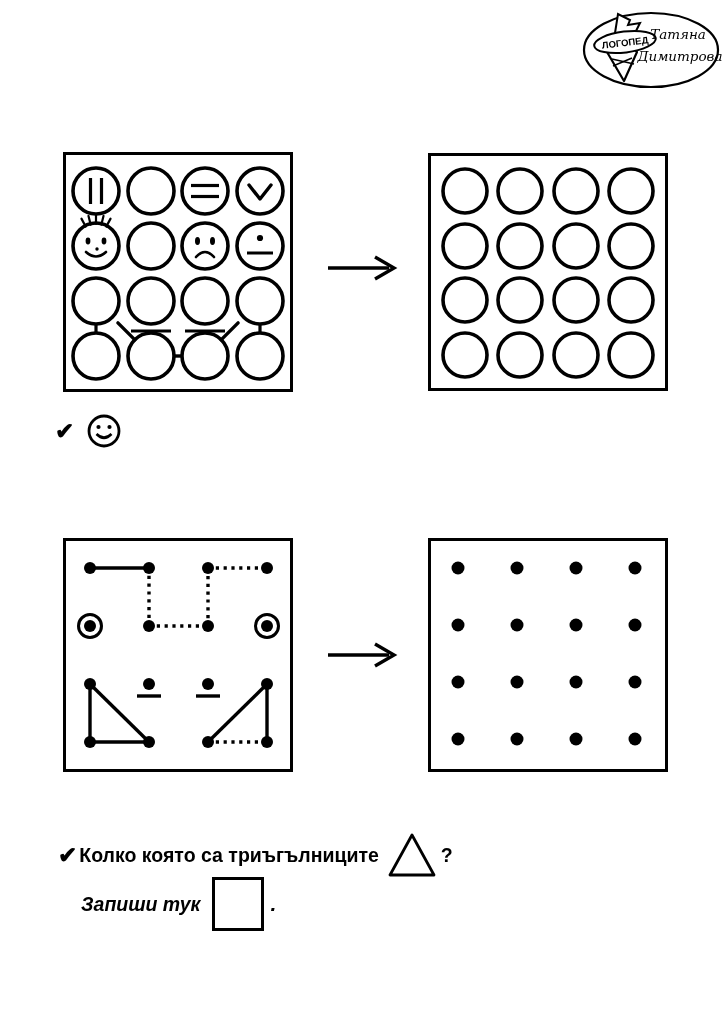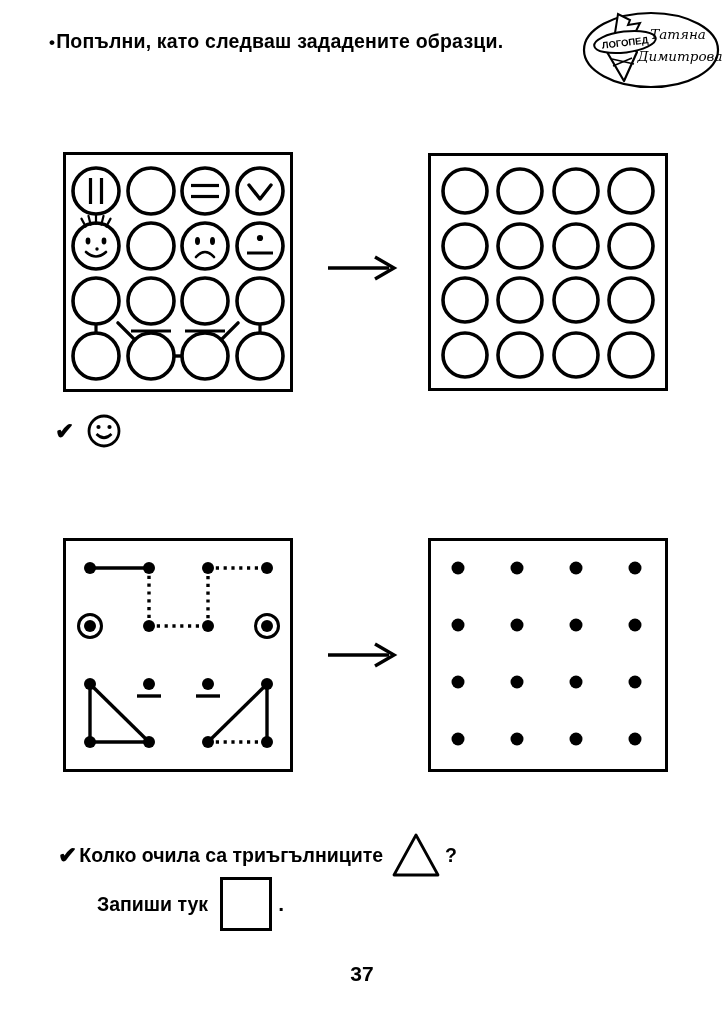--- a/index.html
+++ b/index.html
@@ -23,23 +23,20 @@
   .page-num{position:absolute;left:0;right:0;top:962px;text-align:center;
             font-size:21px;font-weight:bold;}
   .logo-badge-text{font:bold 9.5px "Liberation Sans",sans-serif;}
   .logo-script{font:italic 13.5px "DejaVu Serif",serif;}
 </style>
 </head>
 <body>
 
 <div class="page">
 
-  <div class="title">
-    <span class="bullet">•</span><span>Попълни, като следваш зададените образци.</span>
-  </div>
 
   <svg class="logo" width="142" height="88" viewBox="0 0 142 88">
     <ellipse cx="71" cy="44" rx="67" ry="37" fill="none" stroke="#000" stroke-width="2.2"></ellipse>
     <path d="M35 27 L38 8 L50 14 L48 19 L60 17 L55 27 Z" fill="#fff" stroke="#000" stroke-width="2"></path>
     <path d="M27 46 L32 41 L37 46 L42 41 L47 46 L52 41 L57 46 L44 75 Z" fill="#fff" stroke="#000" stroke-width="2.2" stroke-linejoin="round"></path>
     <line x1="32" y1="53" x2="54" y2="58" stroke="#000" stroke-width="1.4"></line>
     <line x1="52" y1="52" x2="33" y2="60" stroke="#000" stroke-width="1.4"></line>
     <ellipse cx="45" cy="36" rx="31" ry="10.5" transform="rotate(-7 45 36)" fill="#fff" stroke="#000" stroke-width="2"></ellipse>
     <text class="logo-badge-text" x="45" y="40" text-anchor="middle" transform="rotate(-7 45 36)">ЛОГОПЕД</text>
     <text class="logo-script" x="98" y="33" text-anchor="middle">Татяна</text>
@@ -178,28 +175,27 @@
       <circle cx="145" cy="141" r="6.5" fill="#000000"></circle>
       <circle cx="204" cy="141" r="6.5" fill="#000000"></circle>
       <circle cx="27" cy="198" r="6.5" fill="#000000"></circle>
       <circle cx="86" cy="198" r="6.5" fill="#000000"></circle>
       <circle cx="145" cy="198" r="6.5" fill="#000000"></circle>
       <circle cx="204" cy="198" r="6.5" fill="#000000"></circle>
     </svg>
 
   <div class="question" style="left:58px;top:831px;height:48px;">
     <span class="check">✔</span>
-    <span>Колко очила са триъгълниците</span>
+    <span>Колко която са триъгълниците</span>
     <svg class="tri-icon" width="50" height="46" viewBox="0 0 50 46">
       <polygon points="25,3 47,43 3,43" fill="none" stroke="#000" stroke-width="2.8" stroke-linejoin="round"></polygon>
     </svg>
     <span>?</span>
   </div>
 
-  <div class="write-row" style="left:97px;top:876px;height:56px;">
+  <div class="write-row" style="left:81px;top:876px;height:56px;font-style:italic;">
     <span>Запиши тук</span>
     <div class="answer-box"></div>
     <span class="period">.</span>
   </div>
 
-  <div class="page-num">37</div>
 
 </div>
 
 </body></html>

